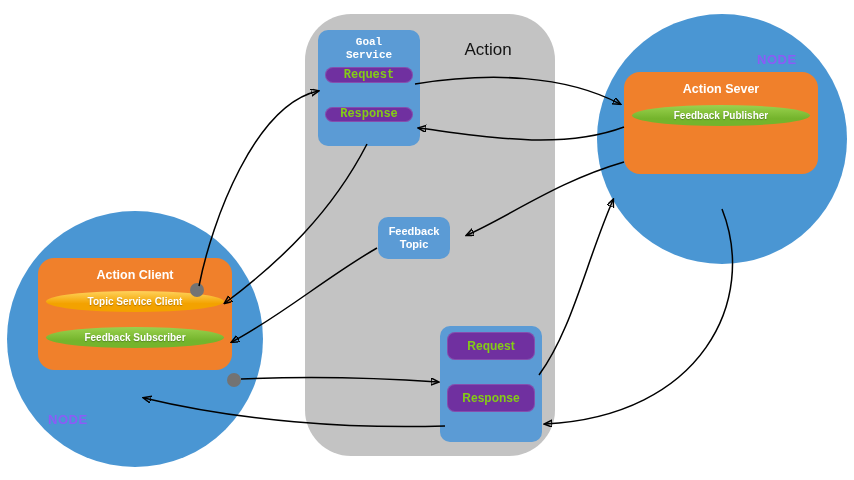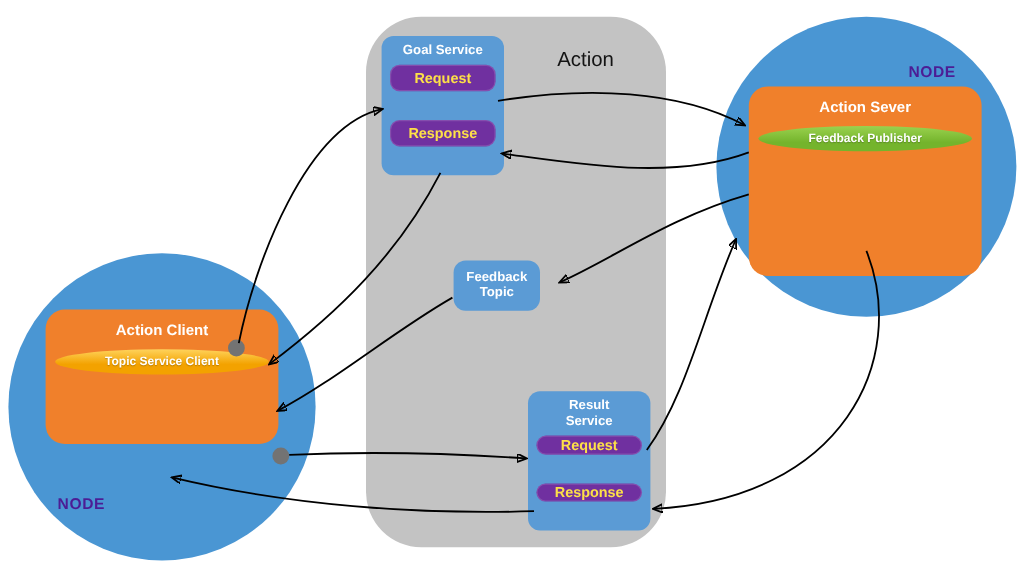--- a/index.html
+++ b/index.html
@@ -14,55 +14,55 @@
     background:var(--gray-panel);
   }
   .action-title{
     left:448px;top:40px;width:80px;text-align:center;
     font-size:17px;font-weight:normal;color:#141414;
   }
   
   .circle{border-radius:50%;background:var(--circle-blue);}
   .circle.left{left:7px;top:211px;width:256px;height:256px;}
   .circle.right{left:597px;top:14px;width:250px;height:250px;}
-  .node-label{color:#4c1d95;font-weight:bold;font-size:13px;letter-spacing:.5px;}
+  .node-label{color:#8b5cf6;font-weight:bold;font-size:13px;letter-spacing:.5px;}
   .node-label.left{left:48px;top:412px;}
   .node-label.right{left:757px;top:52px;}
   
   .orange-box{
     background:var(--orange);border-radius:16px;display:flex;flex-direction:column;
     align-items:center;box-sizing:border-box;
   }
   .orange-box.client{left:38px;top:258px;width:194px;height:112px;padding-top:10px;}
-  .orange-box.server{left:624px;top:72px;width:194px;height:158px;padding-top:10px;}
+  .orange-box.server{left:624px;top:72px;width:194px;height:102px;padding-top:10px;}
   .orange-title{color:#ffffff;font-weight:bold;font-size:12.5px;margin-bottom:9px;}
   .pill{
     width:178px;height:21px;border-radius:50%;margin-bottom:15px;
     display:flex;align-items:center;justify-content:center;
     color:#ffffff;font-weight:bold;font-size:10px;white-space:nowrap;
     text-shadow:0 1px 1px rgba(0,0,0,.25);
   }
   .pill.yellow{background:linear-gradient(180deg,var(--yellow-hi) 0%,var(--yellow-lo) 60%,var(--yellow-lo) 100%);}
   .pill.green{background:linear-gradient(180deg,var(--green-hi) 0%,var(--green-lo) 65%,var(--green-lo) 100%);}
   
   .blue-box{
     background:var(--box-blue);border-radius:10px;display:flex;flex-direction:column;
     align-items:center;box-sizing:border-box;padding-top:6px;
   }
-  .blue-box.goal{left:318px;top:30px;width:102px;height:116px;}
+  .blue-box.goal{left:318px;top:30px;width:102px;height:116px;font-family:Liberation Mono, monospace;}
   .blue-box.result{left:440px;top:326px;width:102px;height:116px;}
   .blue-box.topic{left:378px;top:217px;width:72px;height:42px;justify-content:center;padding-top:0;}
   .blue-title{
     color:#ffffff;font-weight:bold;font-size:11px;text-align:center;
     line-height:13px;width:70px;margin-bottom:5px;
   }
   .blue-box.topic .blue-title{margin-bottom:0;}
   .purple-btn{
     width:88px;height:28px;border-radius:8px;background:var(--purple);
-    color:#fde047;font-weight:bold;font-size:12px;
+    color:#84cc16;font-weight:bold;font-size:12px;
     display:flex;align-items:center;justify-content:center;margin-bottom:24px;
     box-shadow:inset 0 0 0 1px rgba(255,255,255,.15);
   }
   
   .dot{width:14px;height:14px;border-radius:50%;background:var(--dot-gray);}
   .dot.goal{left:190px;top:283px;}
   .dot.result{left:227px;top:373px;}
   
   .arrows{left:0;top:0;width:854px;height:480px;pointer-events:none;}
   .arrows path{fill:none;stroke:#000000;stroke-width:1.5px;}
@@ -73,20 +73,21 @@
 <div class="stage">
 
   <div class="abs action-panel"></div>
   <div class="abs action-title">Action</div>
 
   <div>
     <div class="abs circle left"></div>
     <div class="abs orange-box client">
       <div class="orange-title">Action Client</div>
       <div class="pill yellow">Topic Service Client</div>
+      <div class="pill green">Feedback Subscriber</div>
     </div>
     <div class="abs node-label left">NODE</div>
     <div class="abs dot goal"></div>
     <div class="abs dot result"></div>
   </div>
 
   <div>
     <div class="abs circle right"></div>
     <div class="abs orange-box server">
       <div class="orange-title">Action Sever</div>
@@ -99,21 +100,20 @@
     <div class="blue-title">Goal Service</div>
     <div class="purple-btn">Request</div>
     <div class="purple-btn">Response</div>
   </div>
 
   <div class="abs blue-box topic">
     <div class="blue-title">Feedback Topic</div>
   </div>
 
   <div class="abs blue-box result">
-    <div class="blue-title">Result Service</div>
     <div class="purple-btn">Request</div>
     <div class="purple-btn">Response</div>
   </div>
 
   <svg class="abs arrows" viewBox="0 0 854 480">
     <defs>
       <marker id="ah" markerWidth="9" markerHeight="8" refX="7" refY="3.5" orient="auto" markerUnits="userSpaceOnUse">
         <path d="M0,0 L8,3.5 L0,7 Z" fill="#000" stroke="none"></path>
       </marker>
     </defs>

